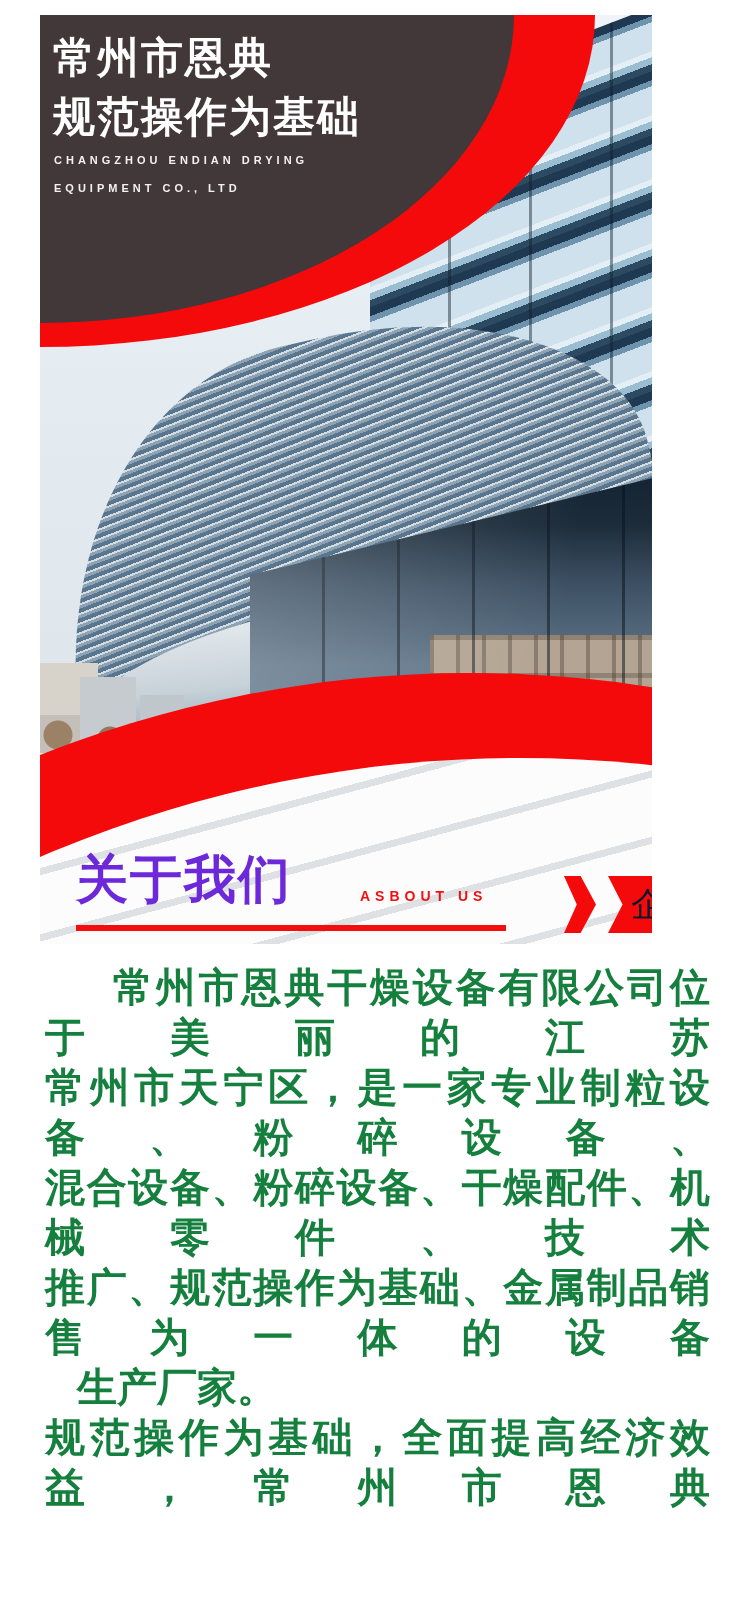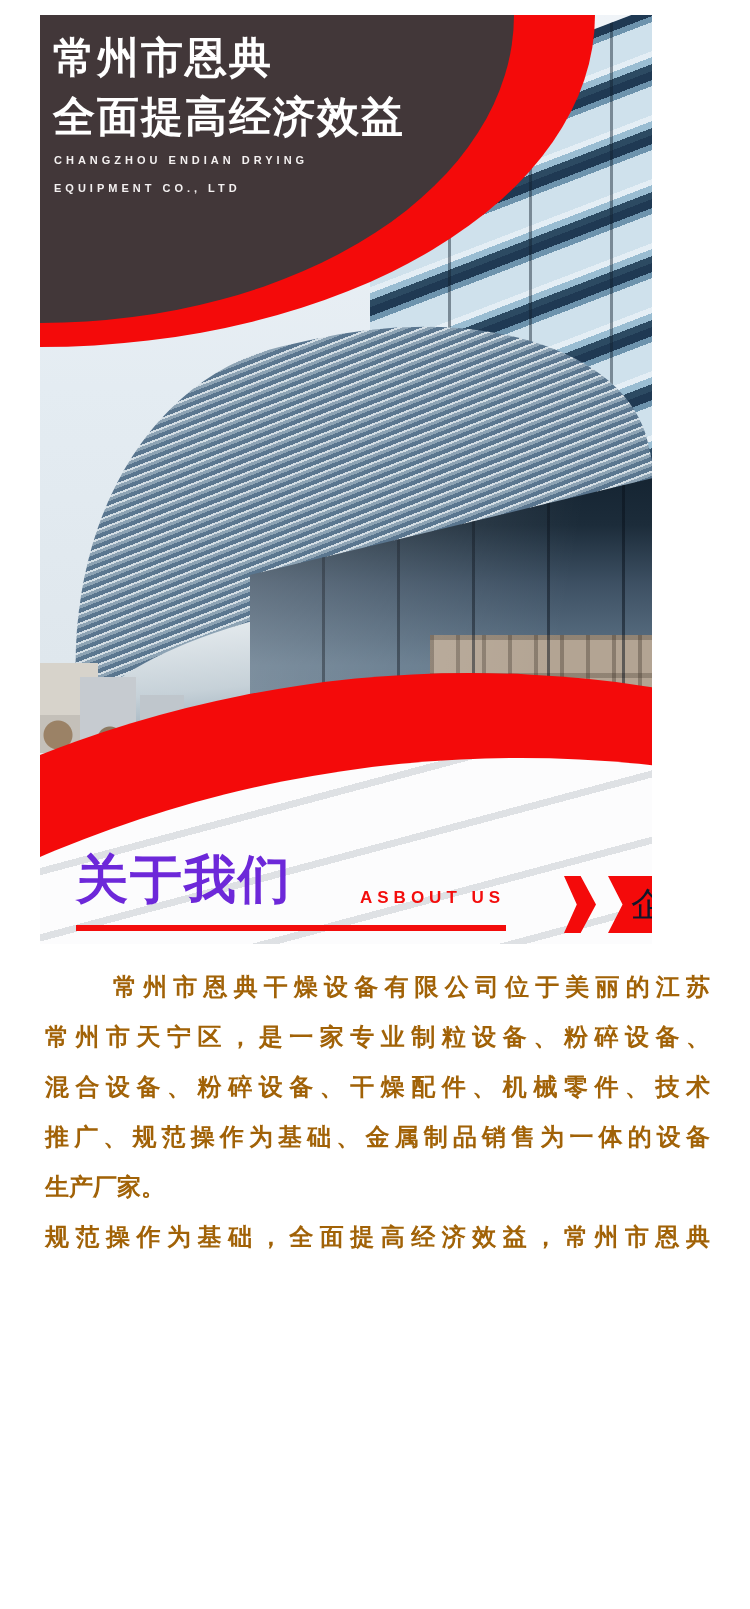--- a/index.html
+++ b/index.html
@@ -67,39 +67,39 @@
 
   
   .arch{left:-738px;top:658px;width:2336px;height:2336px;border-radius:50%;background:#f40a0a;}
   .disc{left:-733px;top:743px;width:2426px;height:2426px;border-radius:50%;
     background:
       repeating-linear-gradient(165deg,rgba(203,208,212,0) 0 40px,rgba(198,203,208,.55) 40px 47px,rgba(203,208,212,0) 47px 64px),
       #fcfcfd;}
 
   .about-title{left:36px;top:838px;font-size:52px;font-weight:900;color:#6d28d9;
     letter-spacing:2px;line-height:1;white-space:nowrap;}
-  .about-en{left:320px;top:874px;font-size:17px;font-weight:800;color:#f30d0c;
+  .about-en{left:320px;top:874px;font-size:14px;font-weight:800;color:#f30d0c;
     letter-spacing:5px;line-height:1;white-space:nowrap;}
   .underline{left:36px;top:910px;width:430px;height:6px;background:#f30d0c;}
 
   .ribbon{left:524px;top:861px;width:226px;height:57px;}
   .chev{left:0;top:0;width:32px;height:57px;background:#f40a0a;
     clip-path:polygon(0 0,52% 0,100% 50%,52% 100%,0 100%,40% 50%);}
   .banner{left:44px;top:0;width:182px;height:57px;background:#f40a0a;
     clip-path:polygon(0 0,100% 0,100% 100%,0 100%,8% 50%);
     display:flex;align-items:center;justify-content:center;}
   .banner span{color:#0f172a;font-size:34px;font-weight:500;letter-spacing:3px;
     padding-left:12px;white-space:nowrap;}
 
   
   .body-text{position:absolute;left:45px;top:962px;width:665px;}
-  .ln{font-size:24px;line-height:50px;font-weight:700;color:#a16207;
+  .ln{font-size:40px;line-height:50px;font-weight:700;color:#15803d;
       text-align:justify;text-align-last:justify;white-space:normal;}
   .ln.first{text-indent:68px;}
-  .ln.last{text-align-last:left;}
+  .ln.last{text-align-last:left;margin-left:32px;}
 </style>
 </head>
 <body>
 
 <div class="page">
 
   <div class="hero">
     <div class="sky"></div>
 
     <div class="glass-upper"></div>
@@ -118,21 +118,21 @@
       <div class="sk-b1"></div>
       <div class="sk-b2"></div>
       <div class="sk-b3"></div>
       <div class="sk-trees"></div>
       <div class="sk-fence"></div>
     </div>
 
     <div class="hdr-rim"></div>
     <div class="hdr-dark">
       <div class="cn l1">常州市恩典</div>
-      <div class="cn l2">全面提高经济效益</div>
+      <div class="cn l2">规范操作为基础</div>
       <div class="en l1">CHANGZHOU ENDIAN DRYING</div>
       <div class="en l2">EQUIPMENT CO., LTD</div>
     </div>
 
     <div class="arch"></div>
     <div class="disc"></div>
 
     <div class="about-title">关于我们</div>
     <div class="about-en">ASBOUT US</div>
     <div class="underline"></div>

